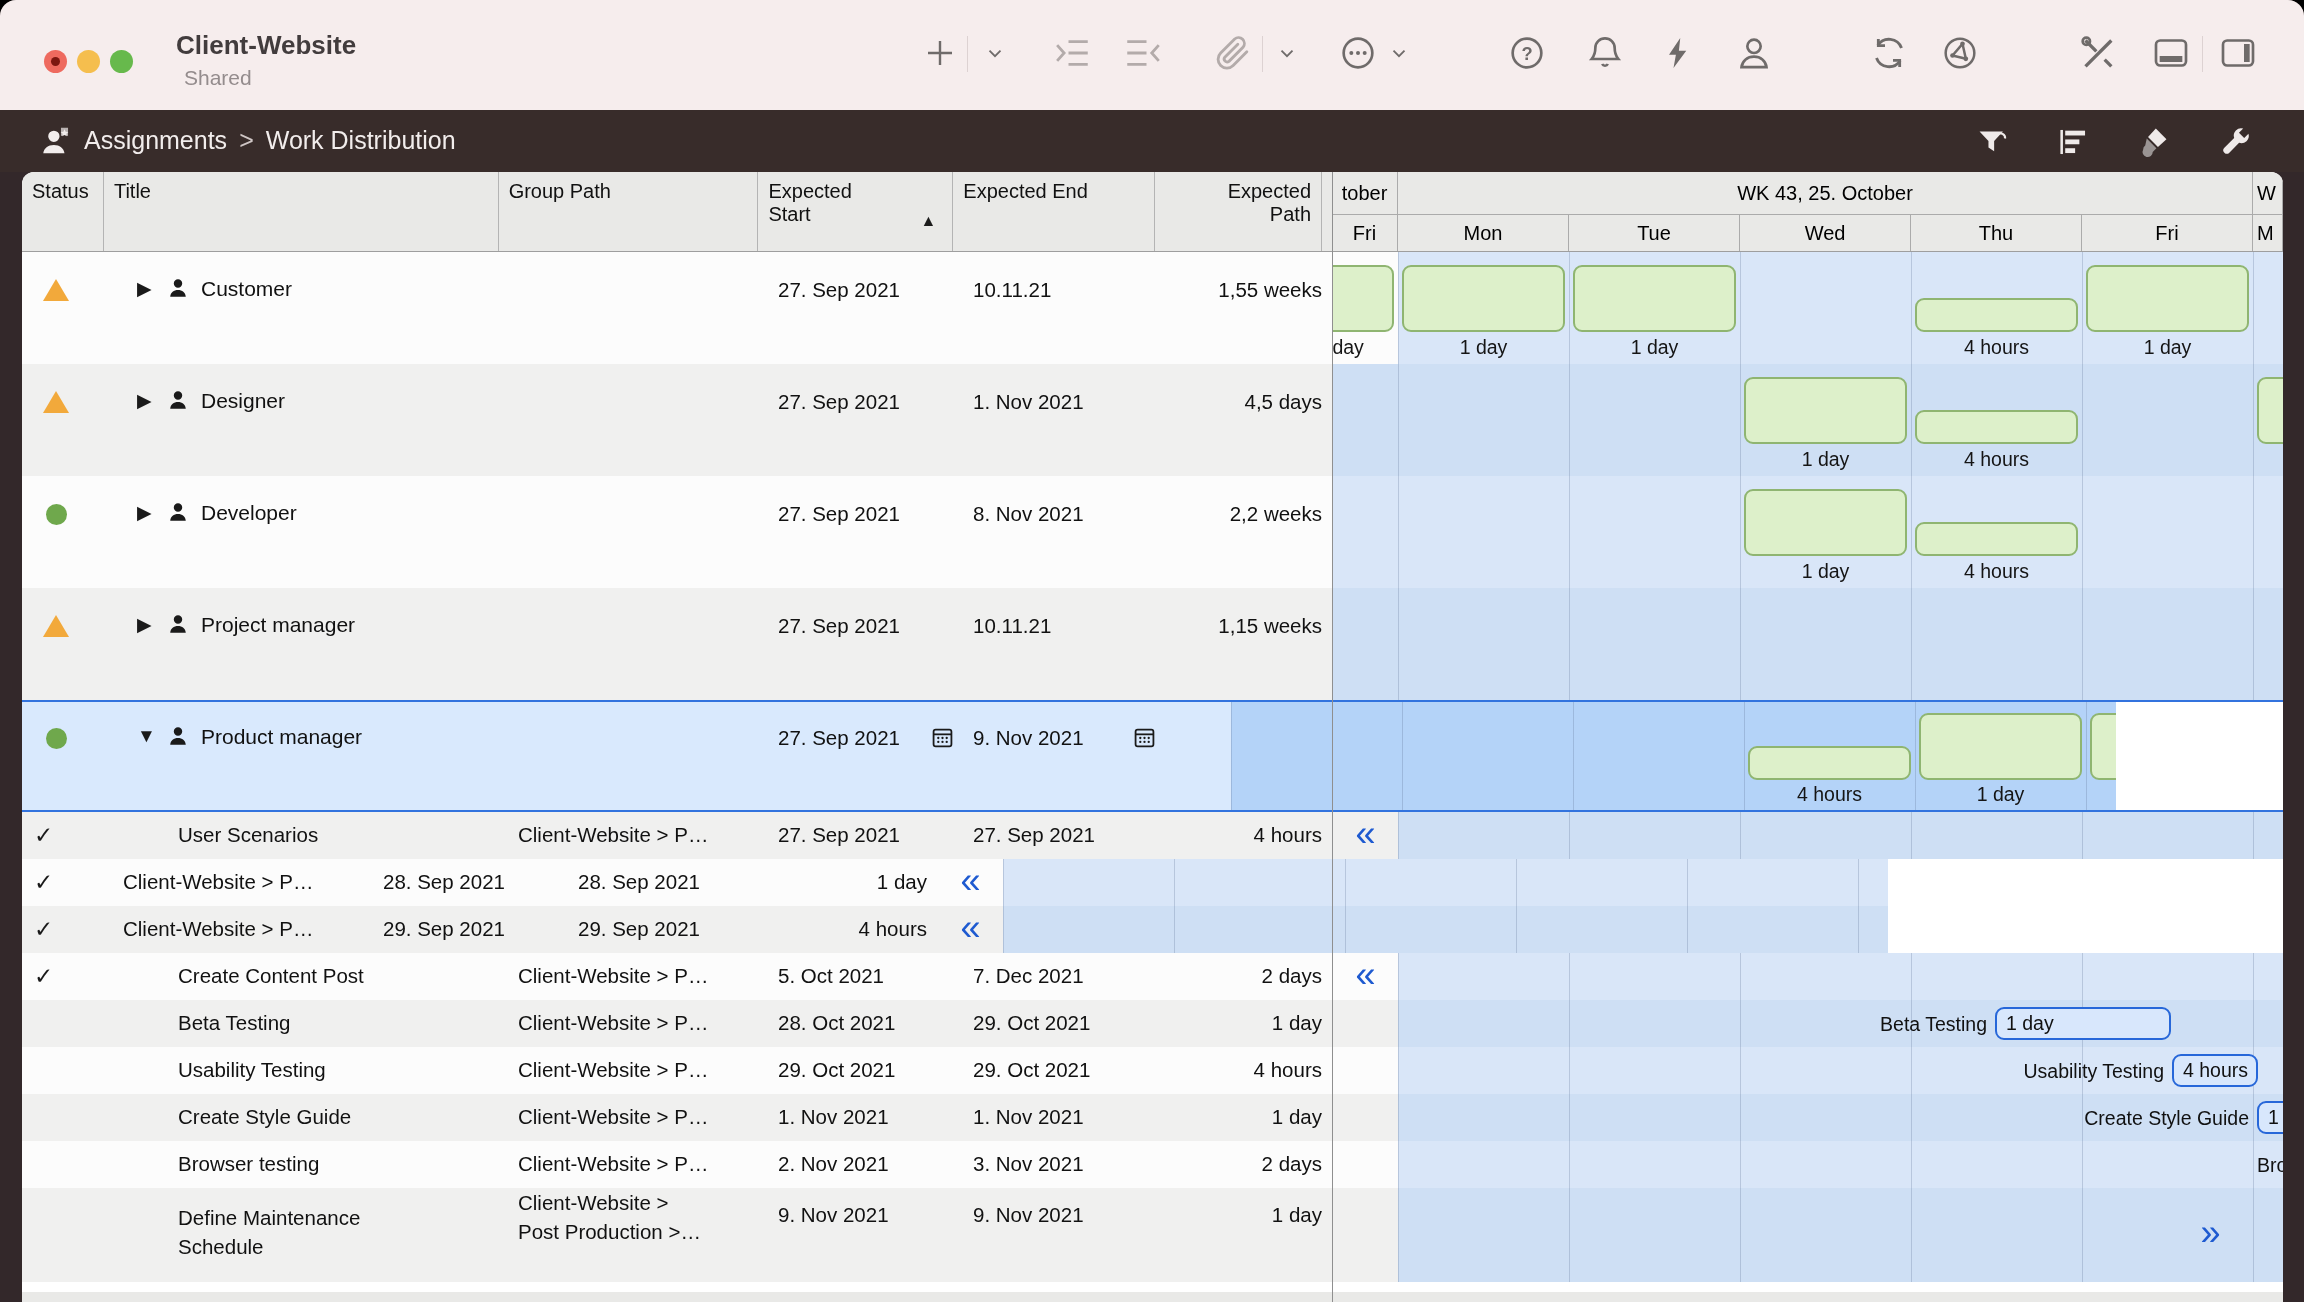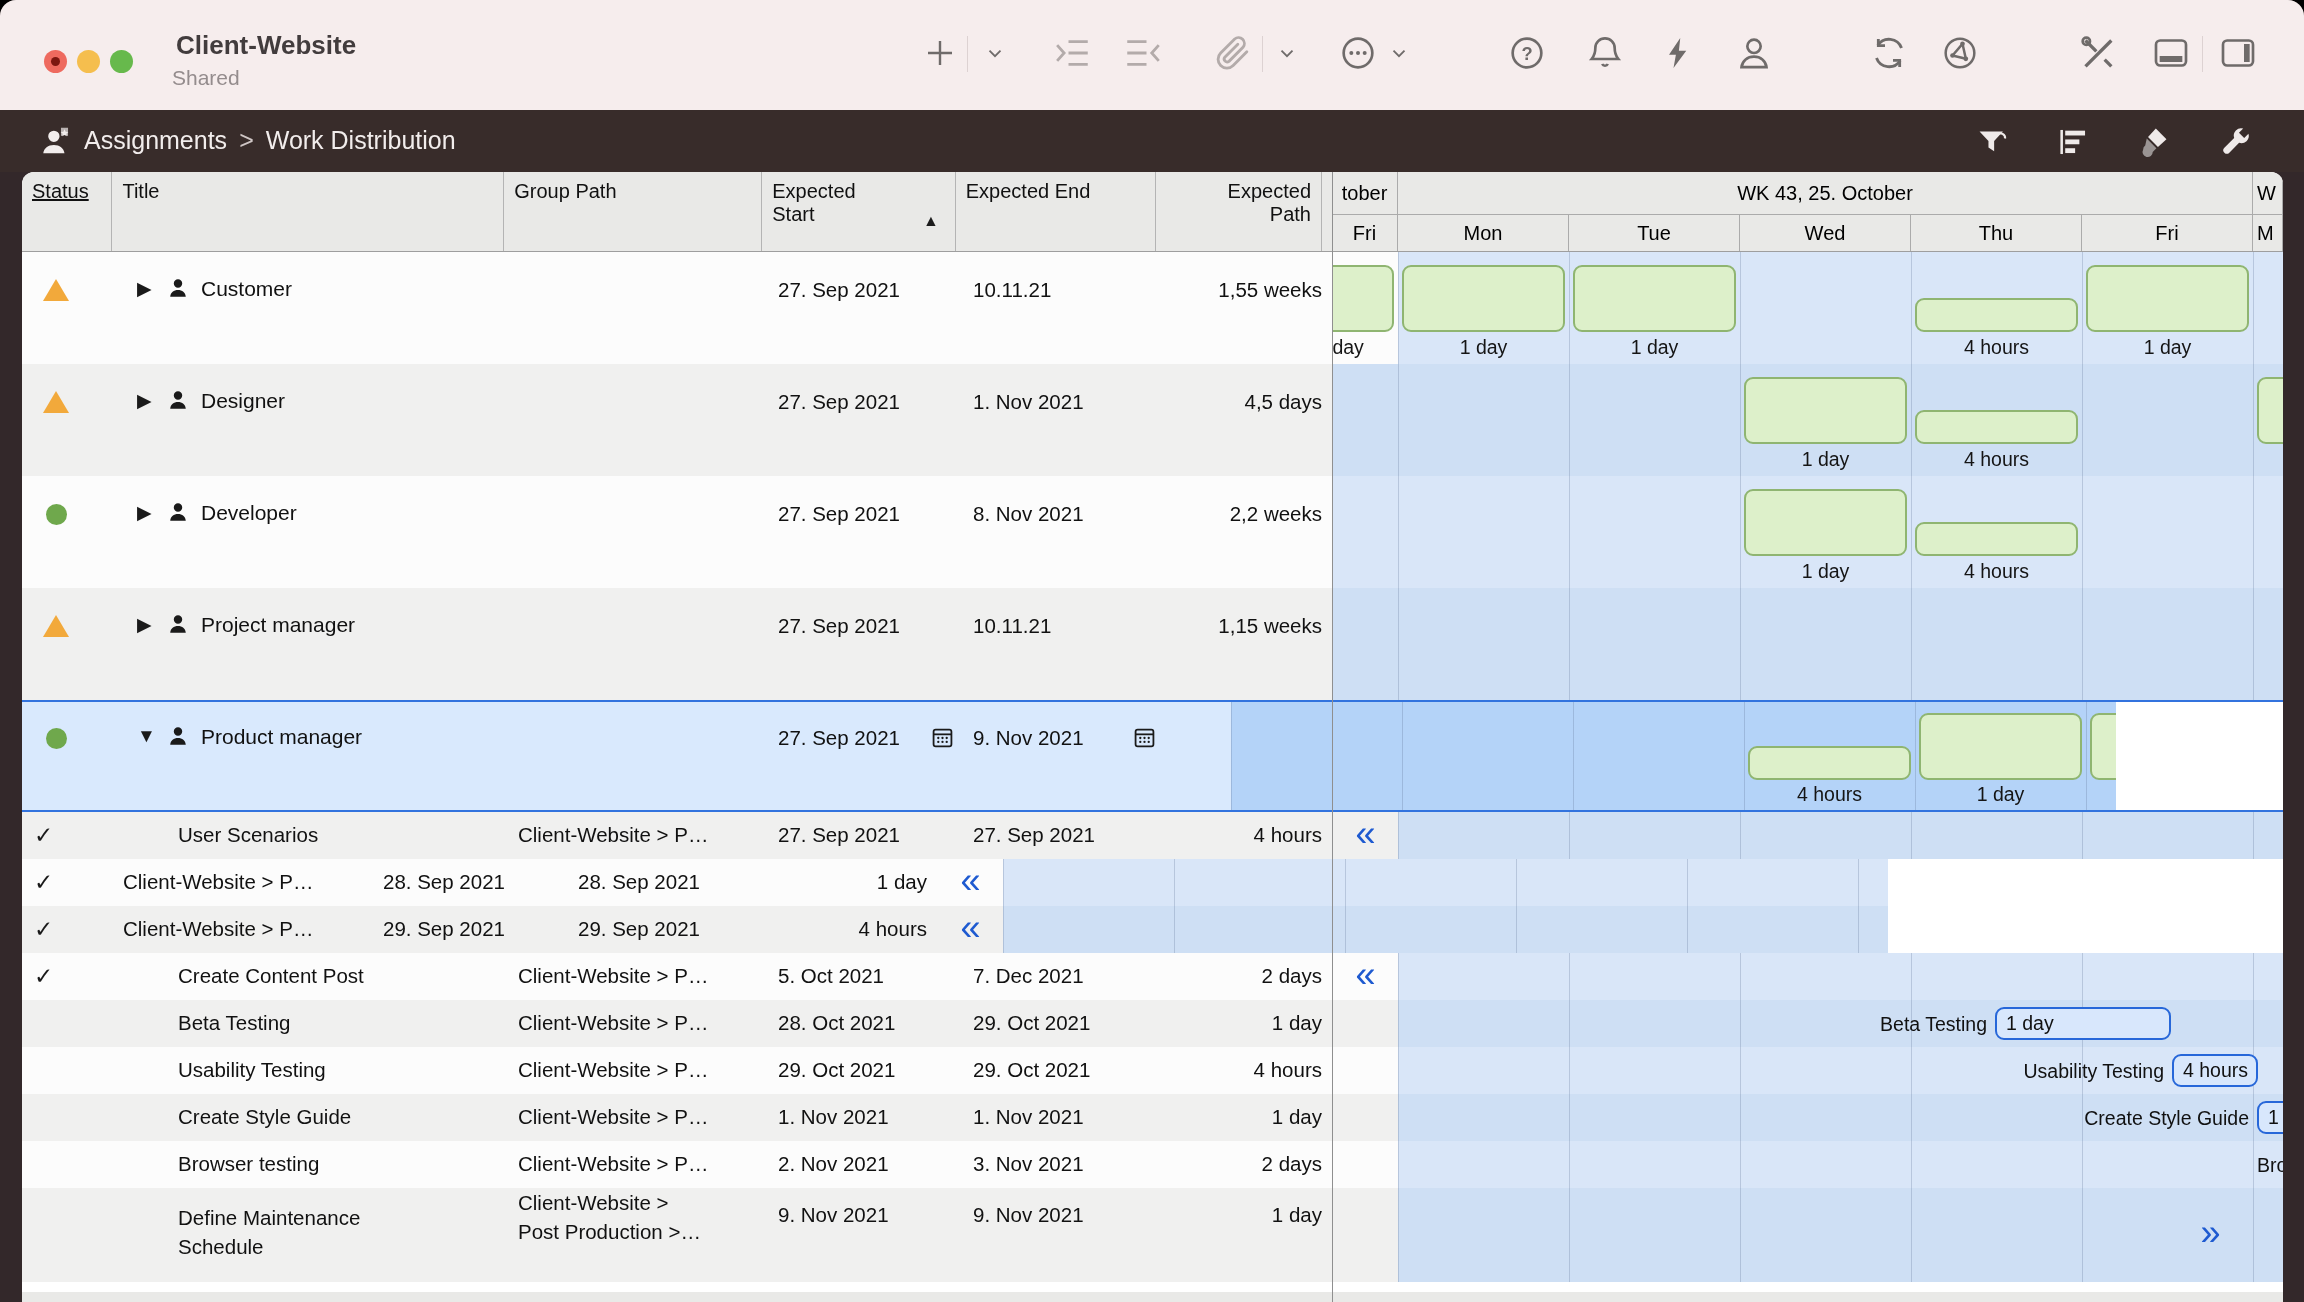--- a/index.html
+++ b/index.html
@@ -6,42 +6,42 @@
   .window{position:relative;width:2304px;height:1302px;background:#372B2A;border-radius:16px 16px 0 0;overflow:hidden;}
 
   
   .titlebar{position:absolute;top:0;left:0;width:100%;height:110px;background:#F6EDED;}
   .light{position:absolute;top:50px;width:23px;height:23px;border-radius:50%;}
   .light.red{left:44px;background:#EE6A5F;}
   .light.red::after{content:"";position:absolute;left:7px;top:7px;width:9px;height:9px;border-radius:50%;background:#7c1710;}
   .light.yellow{left:77px;background:#F5BE4E;}
   .light.green{left:110px;background:#67B94C;}
   .apptitle{position:absolute;left:176px;top:30px;font-size:26px;font-weight:bold;color:#423c3d;}
-  .appsub{position:absolute;left:172px;top:66px;font-size:21px;color:#948c8d;}
+  .appsub{position:absolute;left:184px;top:66px;font-size:21px;color:#948c8d;}
   .ti{position:absolute;top:29px;width:48px;height:48px;color:#6F6B6A;display:flex;align-items:center;justify-content:center;}
   .ti.small{width:30px;}
   .ti.dis{color:#b3abaa;}
   .tsep{position:absolute;top:36px;width:1px;height:36px;background:#ddd2d2;}
 
   
   .crumbbar{position:absolute;top:110px;left:0;width:100%;height:62px;background:#382C2A;color:#F2EDEC;}
   .crumb-icon{position:absolute;left:38px;top:15px;}
   .crumbtext{position:absolute;left:84px;top:16px;font-size:25px;display:flex;gap:12px;}
   .crumbtext .sep{color:#cfc6c5;font-weight:300;}
   .cbi{position:absolute;top:15px;width:44px;height:34px;color:#EFEAE9;display:flex;align-items:center;justify-content:center;}
 
   
   .frame{position:absolute;top:172px;left:0;right:0;bottom:0;background:#33282A;}
   .sheet{position:absolute;top:0;bottom:0;left:22px;width:2261px;background:#fff;border-radius:12px 12px 0 0;overflow:hidden;}
   .sheet::after{content:"";position:absolute;left:1310px;top:0;bottom:0;width:1px;background:#8f8f8f;z-index:6;}
 
   
   .thead{position:absolute;top:0;left:0;width:2261px;height:80px;background:#E9E9E7;border-bottom:1px solid #9e9e9e;display:flex;box-sizing:border-box;z-index:4;}
   .hc{box-sizing:border-box;border-right:1px solid #b4b4b4;font-size:20px;color:#111;padding:8px 10px;position:relative;}
-  .hc.status{width:91px;text-decoration:underline;}
+  .hc.status{width:82px;}
   .hc.title{width:395px;}
   .hc.group{width:260px;}
   .hc.start{width:195px;}
   .hc.end{width:202px;}
   .hc.work{width:167px;text-align:right;}
   .hc .wrapnarrow{display:inline-block;width:110px;}
   .hc.work .wrapnarrow{width:92px;text-align:right;}
   .sort{position:absolute;right:16px;top:40px;font-size:16px;color:#1c1c1c;}
   .ghead{width:951px;display:flex;flex-direction:column;box-sizing:border-box;margin-left:10px;}
   .ghw{display:flex;height:44px;border-bottom:1px solid #ababab;box-sizing:border-box;}

